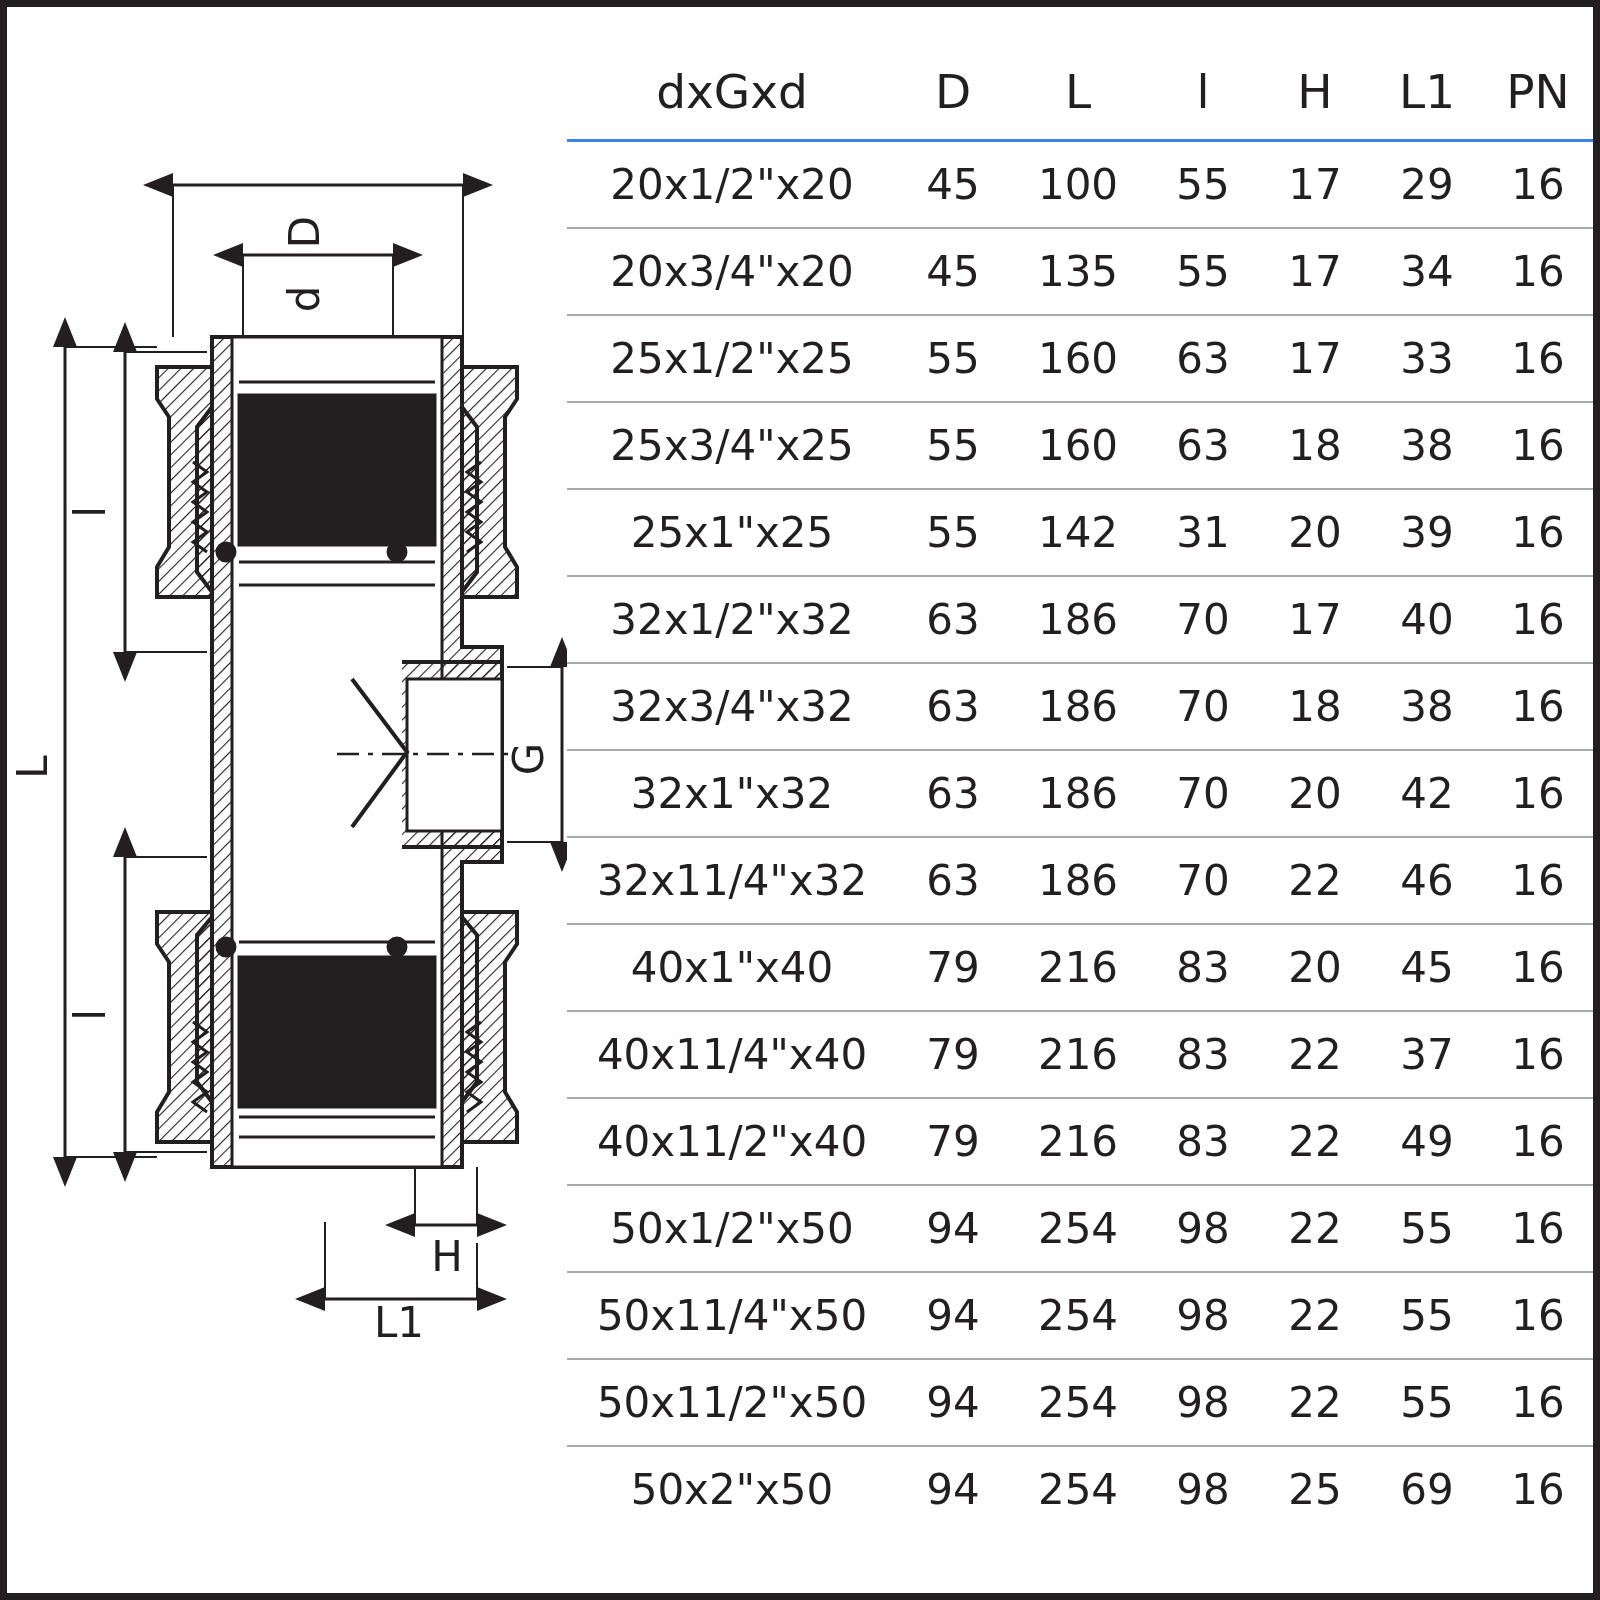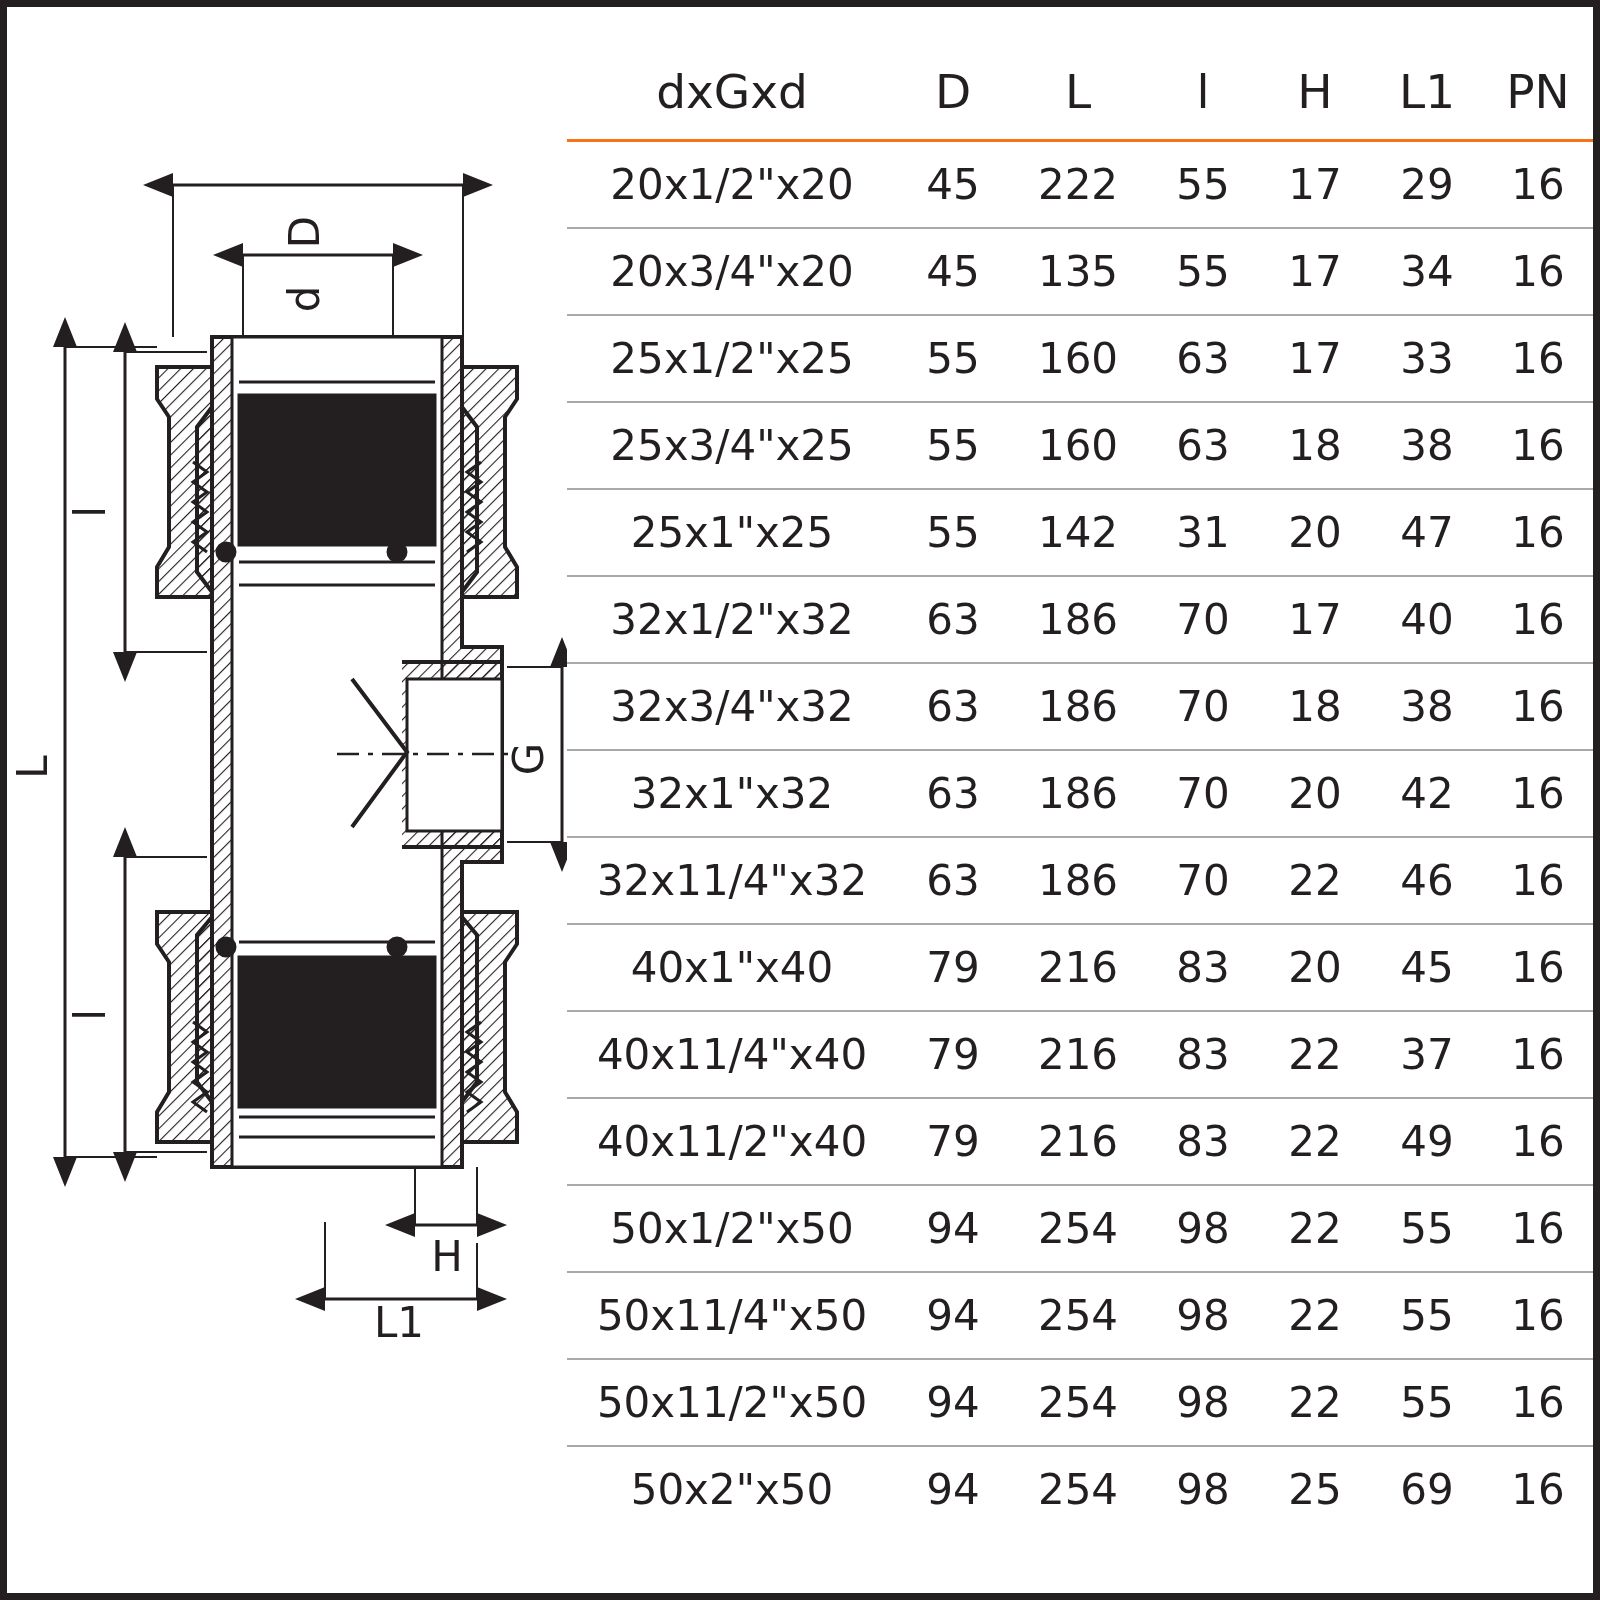--- a/index.html
+++ b/index.html
@@ -53,21 +53,21 @@
     padding: 0;
     font-family: "DejaVu Sans", sans-serif;
   }
   table.spec thead th {
     font-size: 47px;
     height: 96px;
     vertical-align: middle;
     letter-spacing: 0px;
   }
   table.spec thead tr {
-    border-bottom: 3px solid #f97316;
+    border-bottom: 3px solid #3b82f6;
   }
   table.spec tbody td {
     font-size: 42px;
     height: 85px;
     vertical-align: middle;
     border-bottom: 2px solid #a7a9ac;
   }
   table.spec tbody tr:last-child td {
     border-bottom: none;
   }
@@ -206,21 +206,21 @@
           <th>l</th>
           <th>H</th>
           <th>L1</th>
           <th>PN</th>
         </tr>
       </thead>
       <tbody id="spec-body">
           <tr>
             <td>20x1/2"x20</td>
             <td>45</td>
-            <td>222</td>
+            <td>100</td>
             <td>55</td>
             <td>17</td>
             <td>29</td>
             <td>16</td>
           </tr>
           <tr>
             <td>20x3/4"x20</td>
             <td>45</td>
             <td>135</td>
             <td>55</td>
@@ -245,21 +245,21 @@
             <td>18</td>
             <td>38</td>
             <td>16</td>
           </tr>
           <tr>
             <td>25x1"x25</td>
             <td>55</td>
             <td>142</td>
             <td>31</td>
             <td>20</td>
-            <td>47</td>
+            <td>39</td>
             <td>16</td>
           </tr>
           <tr>
             <td>32x1/2"x32</td>
             <td>63</td>
             <td>186</td>
             <td>70</td>
             <td>17</td>
             <td>40</td>
             <td>16</td>

